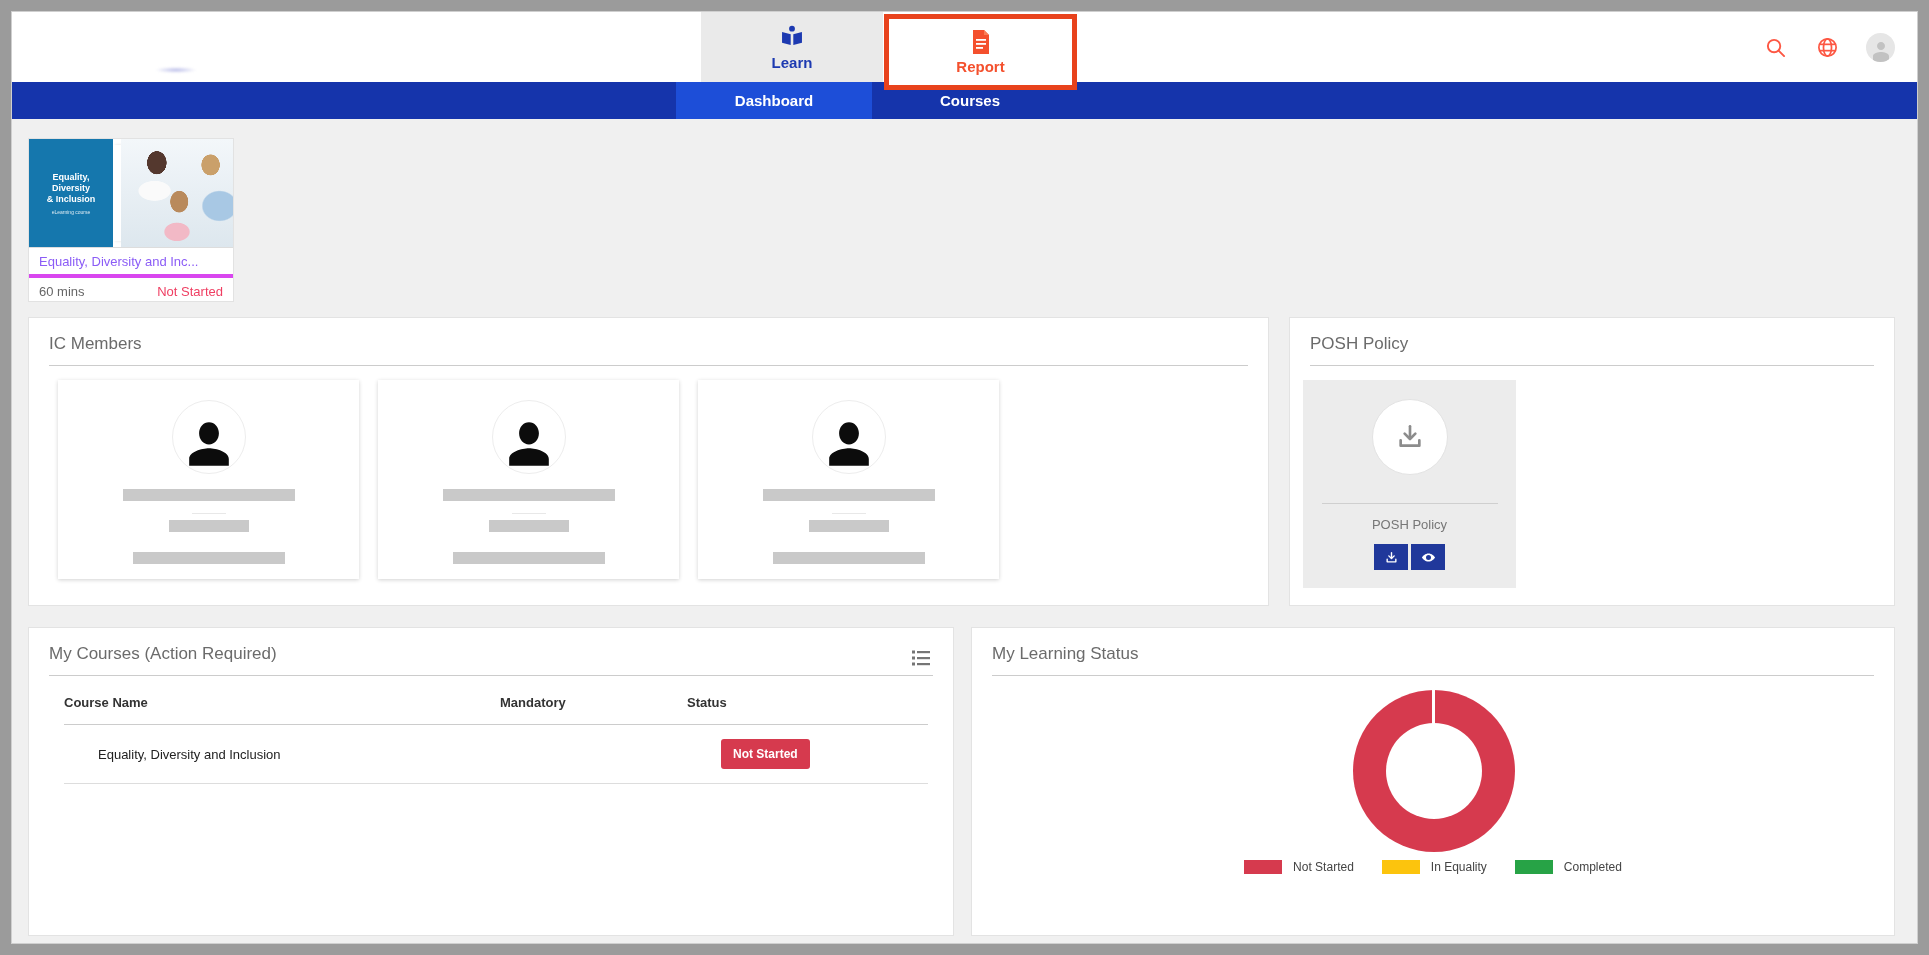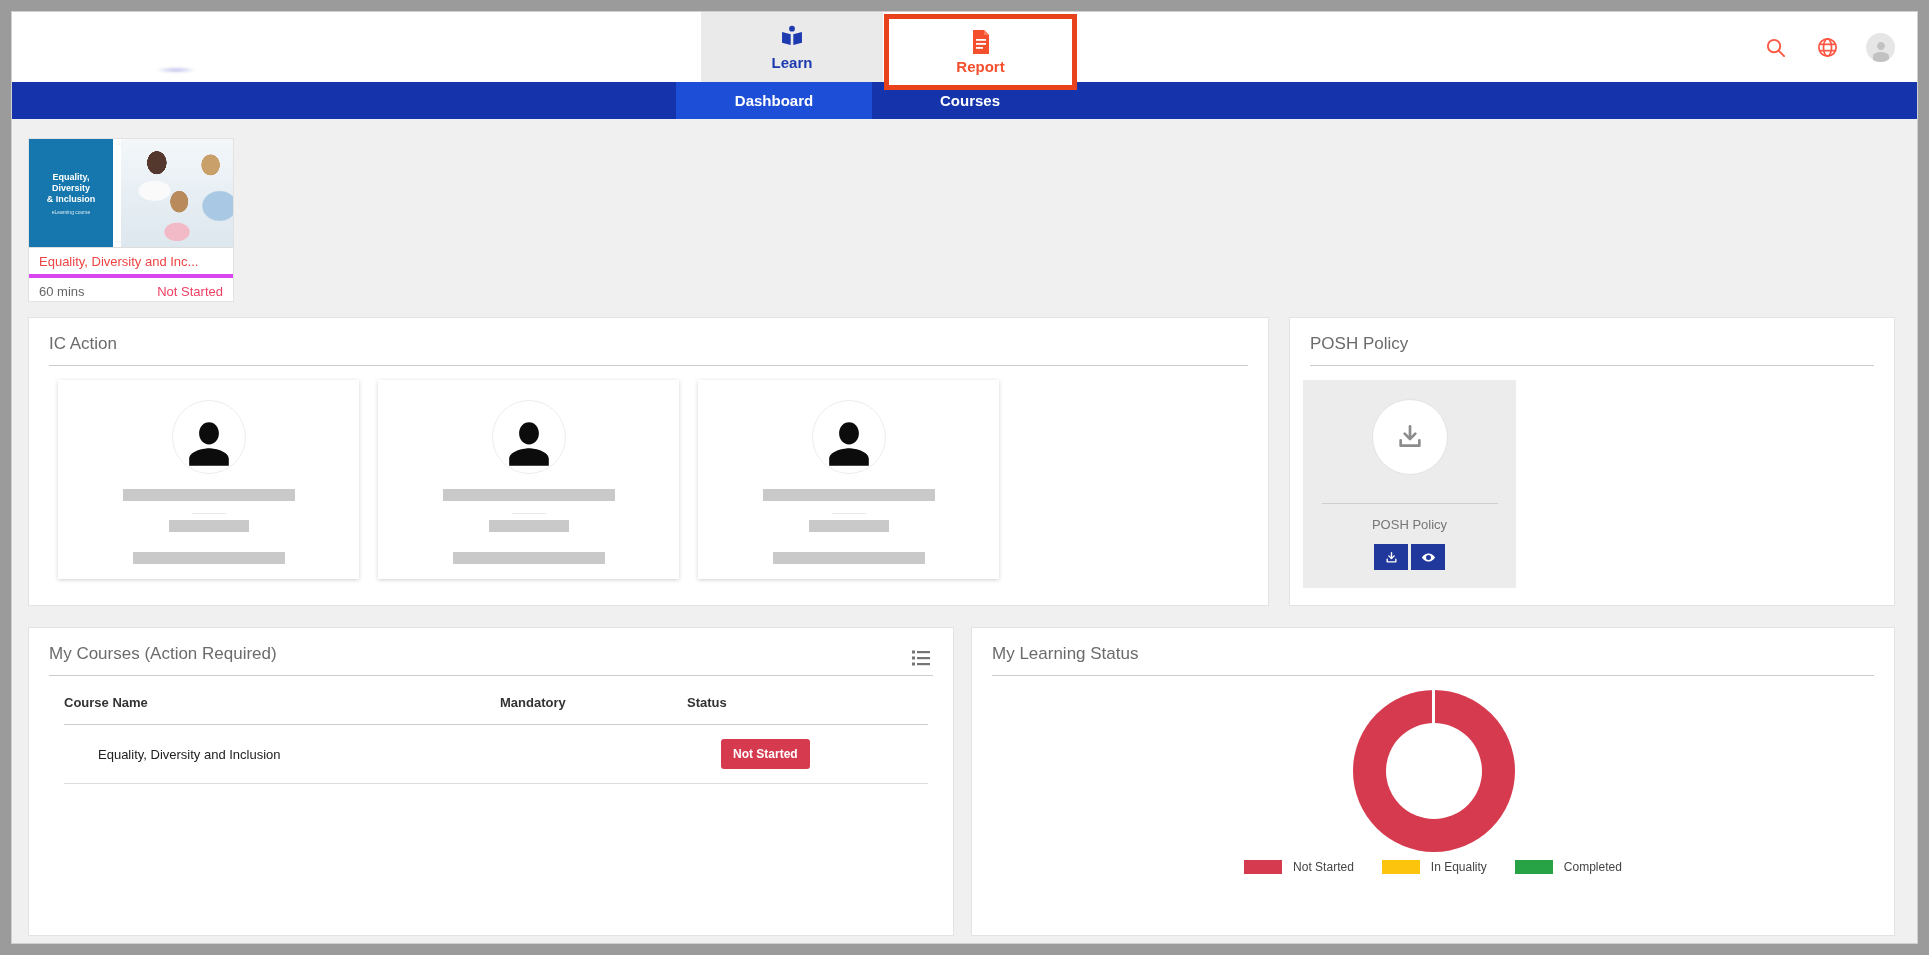--- a/index.html
+++ b/index.html
@@ -75,21 +75,21 @@
       radial-gradient(ellipse 16px 19px at 32% 22%, #54382e 60%, rgba(84,56,46,0) 62%),
       radial-gradient(ellipse 26px 16px at 30% 48%, #fafafa 60%, rgba(250,250,250,0) 64%),
       radial-gradient(ellipse 15px 17px at 80% 24%, #caa06a 60%, rgba(202,160,106,0) 63%),
       radial-gradient(ellipse 30px 26px at 88% 62%, #a8c8e4 55%, rgba(168,200,228,0) 60%),
       radial-gradient(ellipse 15px 18px at 52% 58%, #b98a5c 58%, rgba(185,138,92,0) 62%),
       radial-gradient(ellipse 22px 16px at 50% 86%, #f2b9c6 55%, rgba(242,185,198,0) 60%),
       linear-gradient(180deg, #f3f7fa 0%, #dde7ee 100%);
   }
   .course-title-row {
     border-top:1px solid #ddd; height:27px; line-height:27px; padding:0 10px;
-    font-size:13px; color:#ef4444; white-space:nowrap; overflow:hidden; text-overflow:ellipsis;
+    font-size:13px; color:#8b5cf6; white-space:nowrap; overflow:hidden; text-overflow:ellipsis;
   }
   .course-meta-row {
     border-top:4px solid #d946ef; height:27px; line-height:27px; padding:0 10px;
     display:flex; justify-content:space-between; font-size:13px;
   }
   .course-duration { color:#666; }
   .course-status { color:#ef3e62; }
 
   
   .panel { position:absolute; background:#fff; border:1px solid #e3e3e3; }
@@ -243,21 +243,21 @@
       <div class="thumb-photo"></div>
     </div>
     <div class="course-title-row">Equality, Diversity and Inc...</div>
     <div class="course-meta-row">
       <span class="course-duration">60 mins</span>
       <span class="course-status">Not Started</span>
     </div>
   </div>
 
   <div class="panel panel-ic">
-    <div class="panel-title">IC Action</div>
+    <div class="panel-title">IC Members</div>
     <hr class="panel-rule">
     <div class="members-row">
       <div class="member-card">
         <div class="member-avatar">
           <svg width="58" height="58" viewBox="0 0 24 24" fill="#0c0c0c">
               <path d="M12 12.2c2.3 0 4.1-2 4.1-4.6S14.3 3 12 3 7.9 5 7.9 7.6s1.8 4.6 4.1 4.6zm0 1.6c-3 0-8.2 1.5-8.2 4.4V21h16.4v-2.8c0-2.9-5.2-4.4-8.2-4.4z"></path>
             </svg>
         </div>
         <div class="ph-bar bar1"></div>
         <div class="bar-divider"></div>

